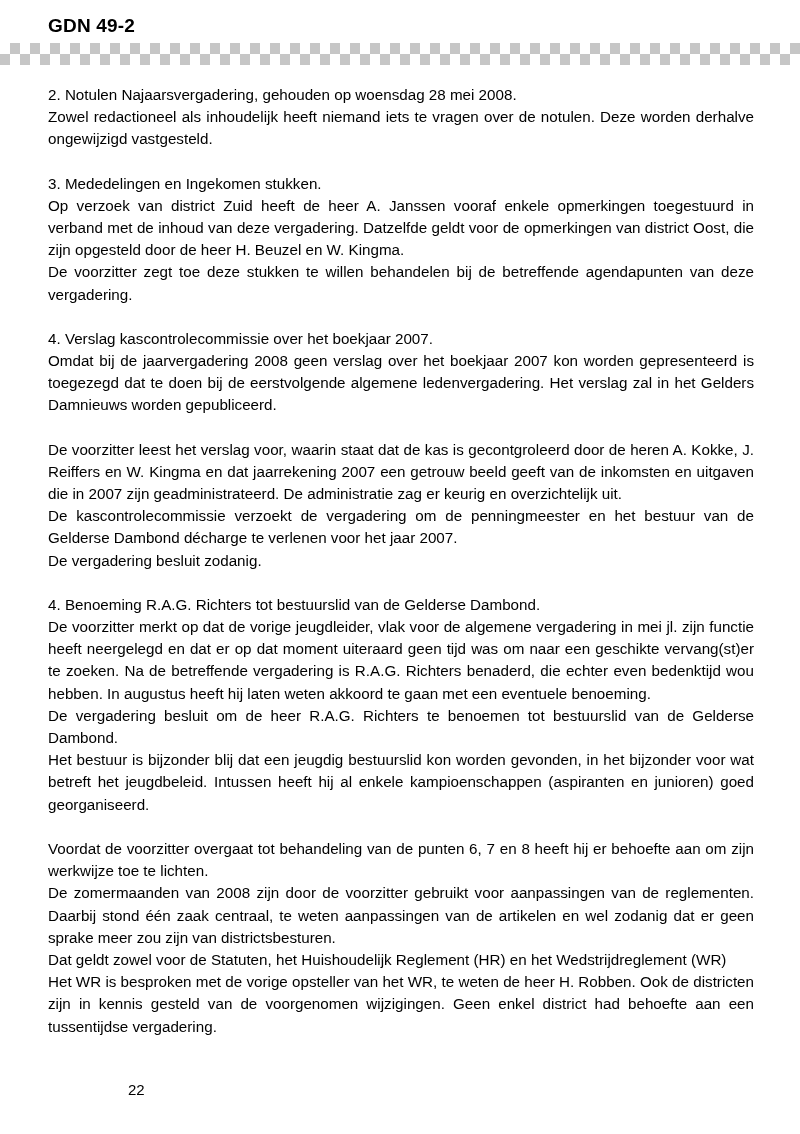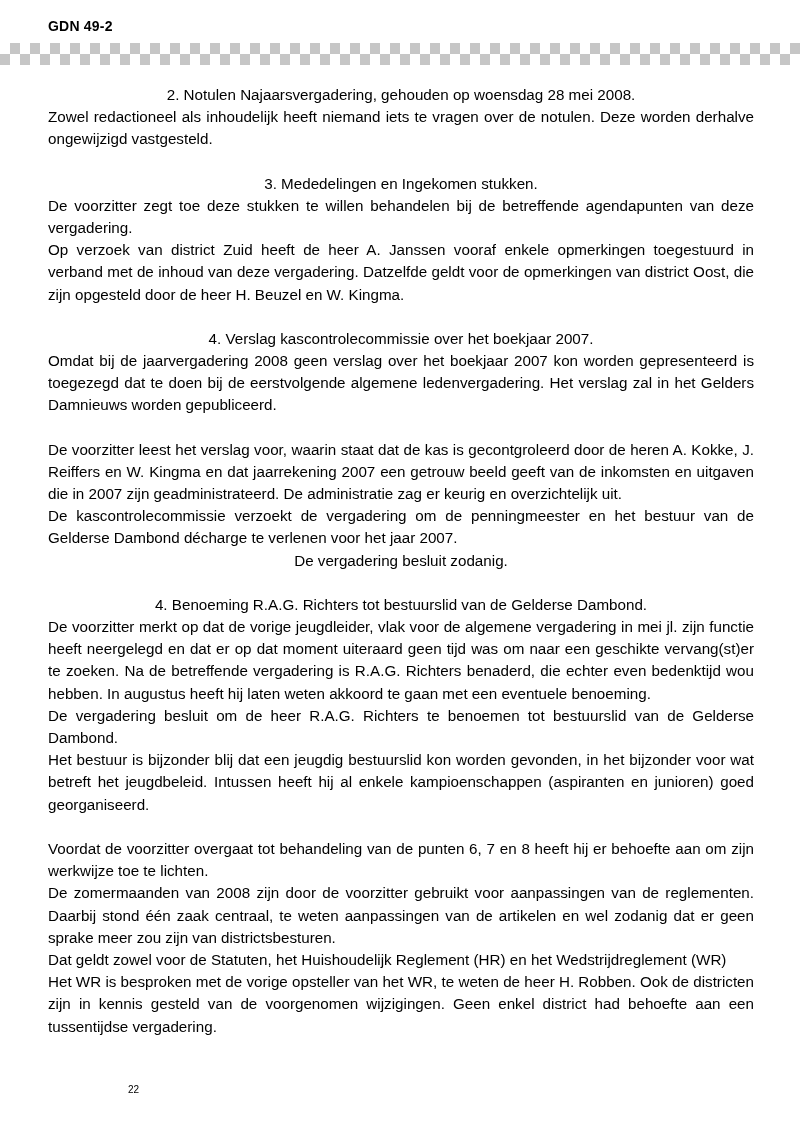--- a/index.html
+++ b/index.html
@@ -16,21 +16,21 @@
     color: #000000;
     overflow: hidden;
     box-sizing: border-box;
   }
 
   
   .header-title {
     position: absolute;
     left: 48px;
     top: 14px;
-    font-size: 14px;
+    font-size: 19px;
     font-weight: bold;
     letter-spacing: 0.2px;
     line-height: 24px;
     white-space: nowrap;
   }
   .checker-rule {
     position: absolute;
     left: 0;
     top: 43px;
     width: 800px;
@@ -62,29 +62,29 @@
   .para + .para {
     margin-top: 0px;
   }
   
   .block {
     margin: 0 0 0 0;
   }
   .gap-md { height: 22px; }
   
   .nojust {
-    text-align: center;
+    text-align: left;
   }
 
   
   .page-number {
     position: absolute;
     left: 128px;
     top: 1080px;
-    font-size: 10px;
+    font-size: 15px;
     line-height: 20px;
     font-family: "Liberation Sans", sans-serif;
   }
 </style>
 </head>
 <body>
 
 <div class="page">
 
   <div class="header-title">GDN 49-2</div>
@@ -95,22 +95,22 @@
 
     <div class="block">
       <p class="para nojust">2. Notulen Najaarsvergadering, gehouden op woensdag 28 mei 2008.</p>
       <p class="para">Zowel redactioneel als inhoudelijk heeft niemand iets te vragen over de notulen. Deze worden derhalve ongewijzigd vastgesteld.</p>
     </div>
 
     <div class="gap-md"></div>
 
     <div class="block">
       <p class="para nojust">3. Mededelingen en Ingekomen stukken.</p>
+      <p class="para">Op verzoek van district Zuid heeft de heer A. Janssen vooraf enkele opmerkingen toegestuurd in verband met de inhoud van deze vergadering. Datzelfde geldt voor de opmerkingen van district Oost, die zijn opgesteld door de heer H. Beuzel en W. Kingma.</p>
       <p class="para">De voorzitter zegt toe deze stukken te willen behandelen bij de betreffende agendapunten van deze vergadering.</p>
-      <p class="para">Op verzoek van district Zuid heeft de heer A. Janssen vooraf enkele opmerkingen toegestuurd in verband met de inhoud van deze vergadering. Datzelfde geldt voor de opmerkingen van district Oost, die zijn opgesteld door de heer H. Beuzel en W. Kingma.</p>
     </div>
 
     <div class="gap-md"></div>
 
     <div class="block">
       <p class="para nojust">4. Verslag kascontrolecommissie over het boekjaar 2007.</p>
       <p class="para">Omdat bij de jaarvergadering 2008 geen verslag over het boekjaar 2007 kon worden gepresenteerd is toegezegd dat te doen bij de eerstvolgende algemene ledenvergadering. Het verslag zal in het Gelders Damnieuws worden gepubliceerd.</p>
     </div>
 
     <div class="gap-md"></div>

